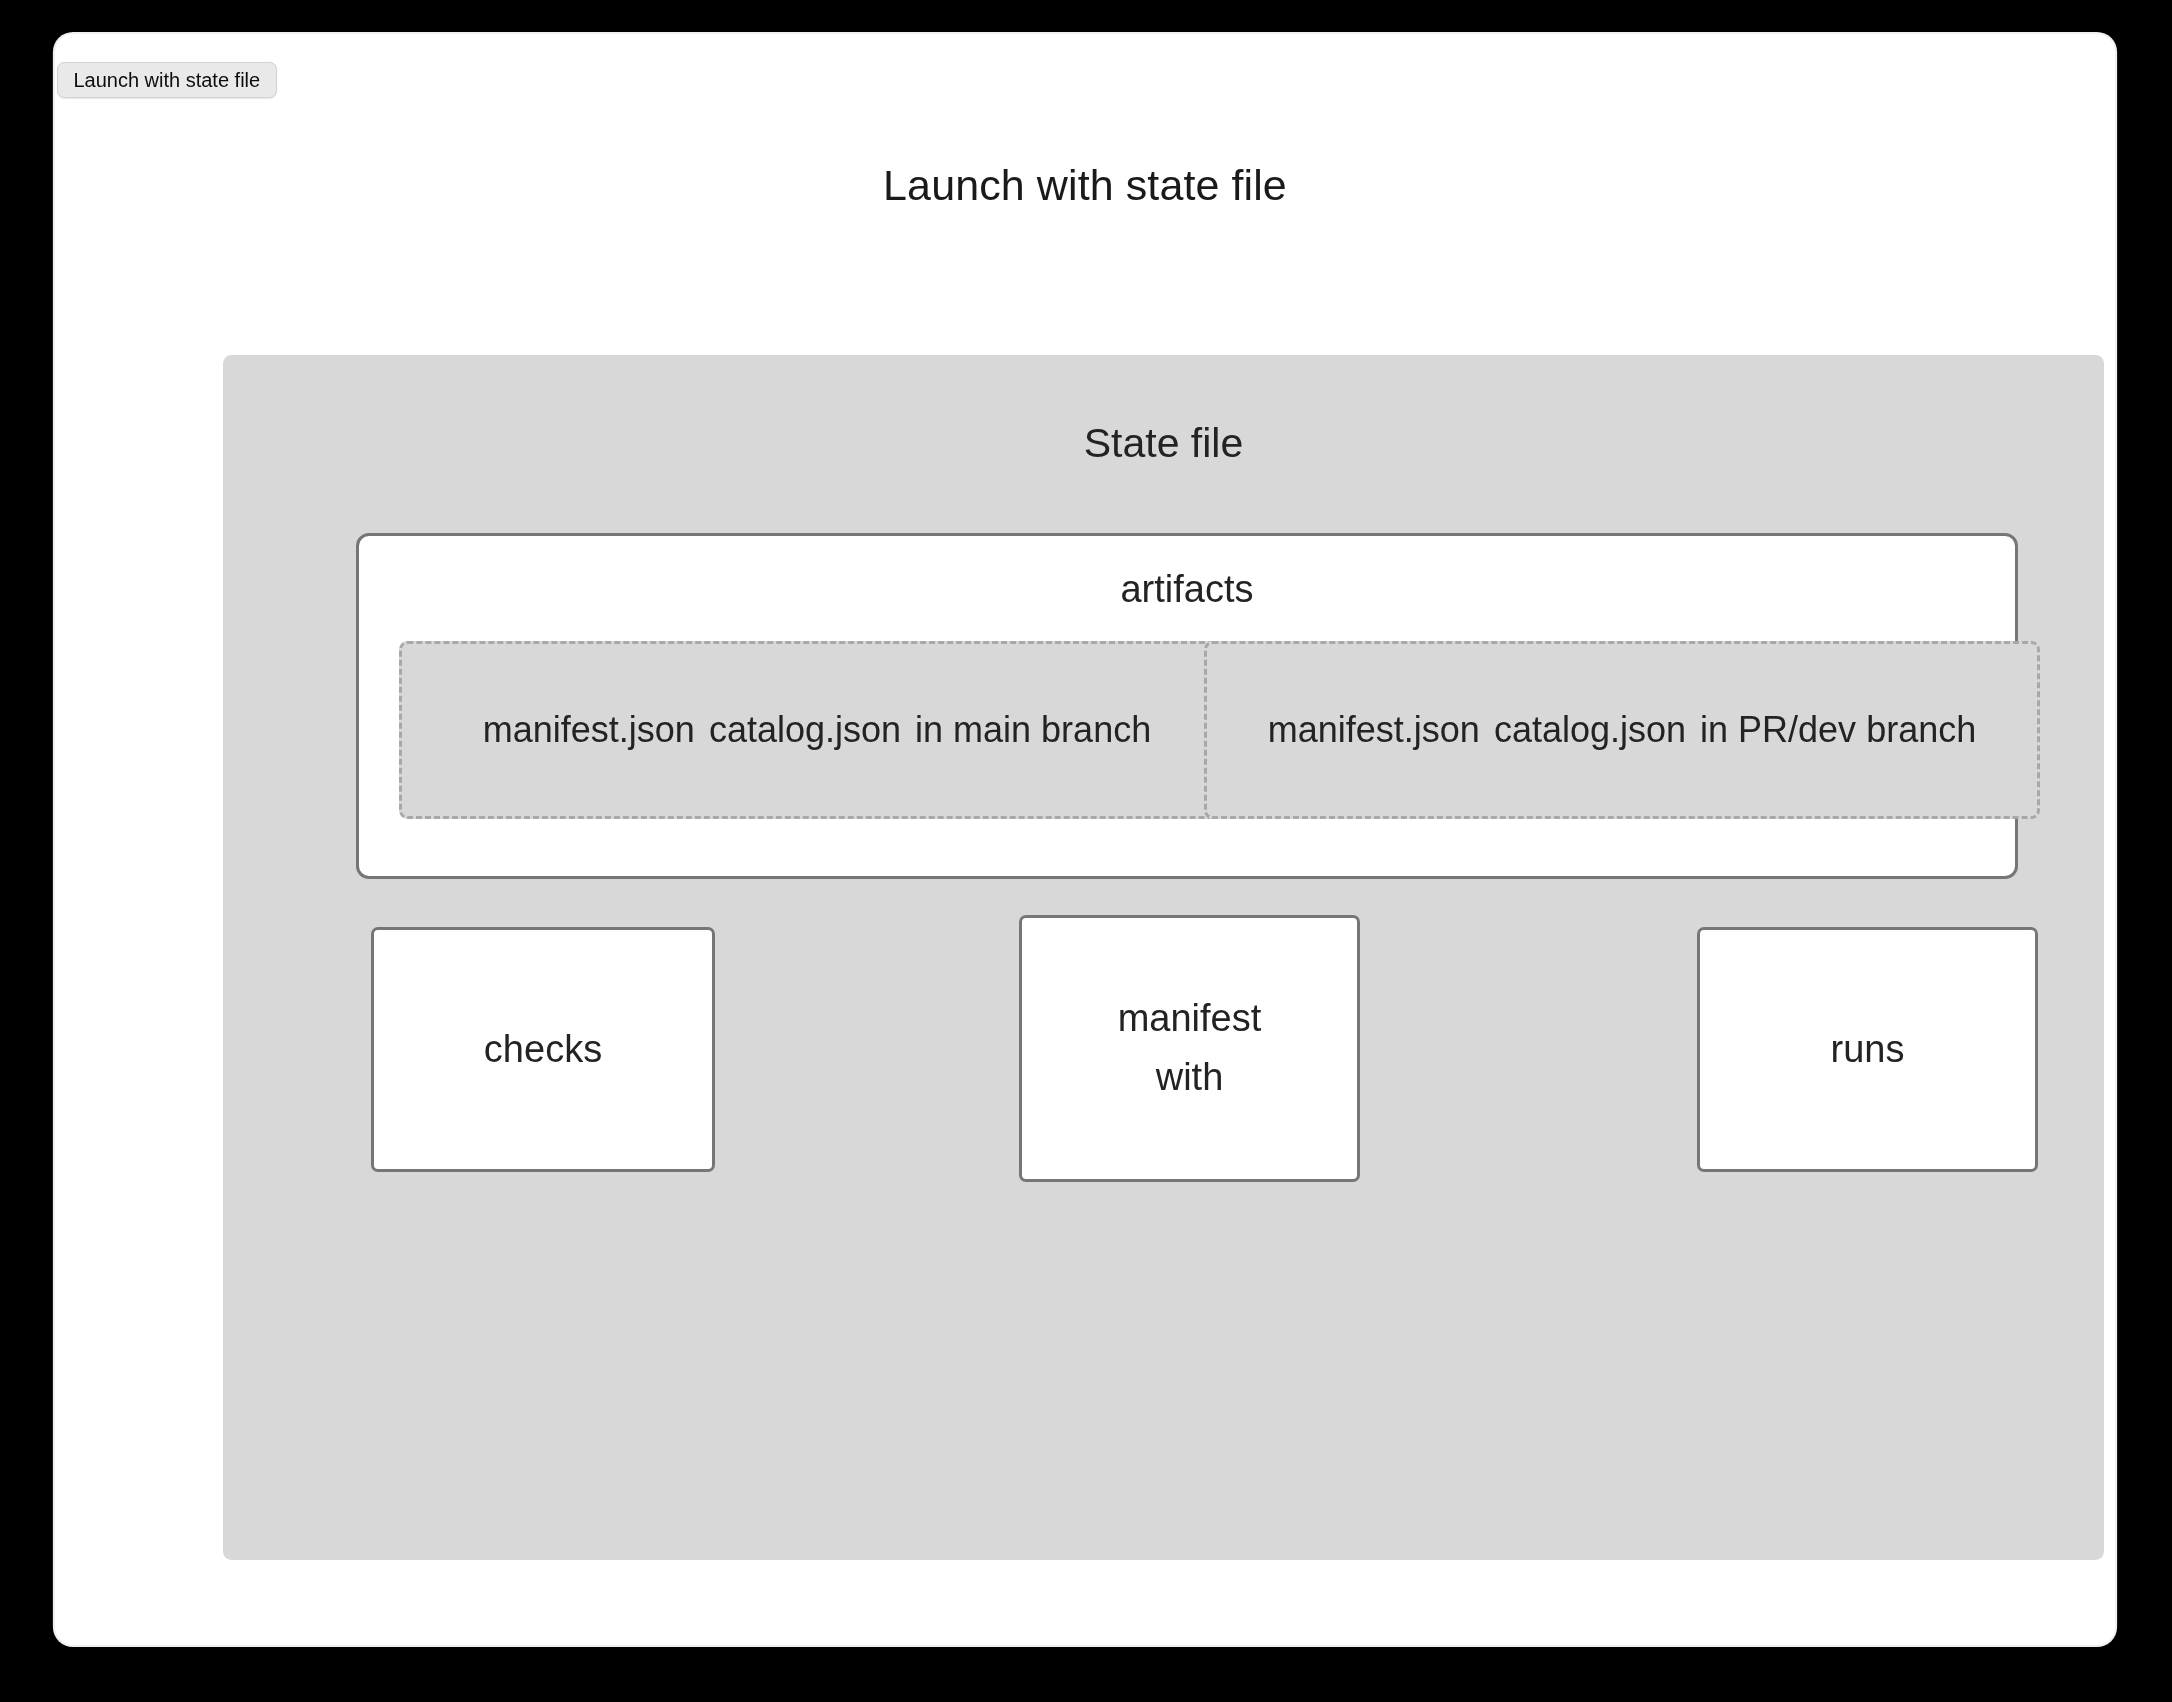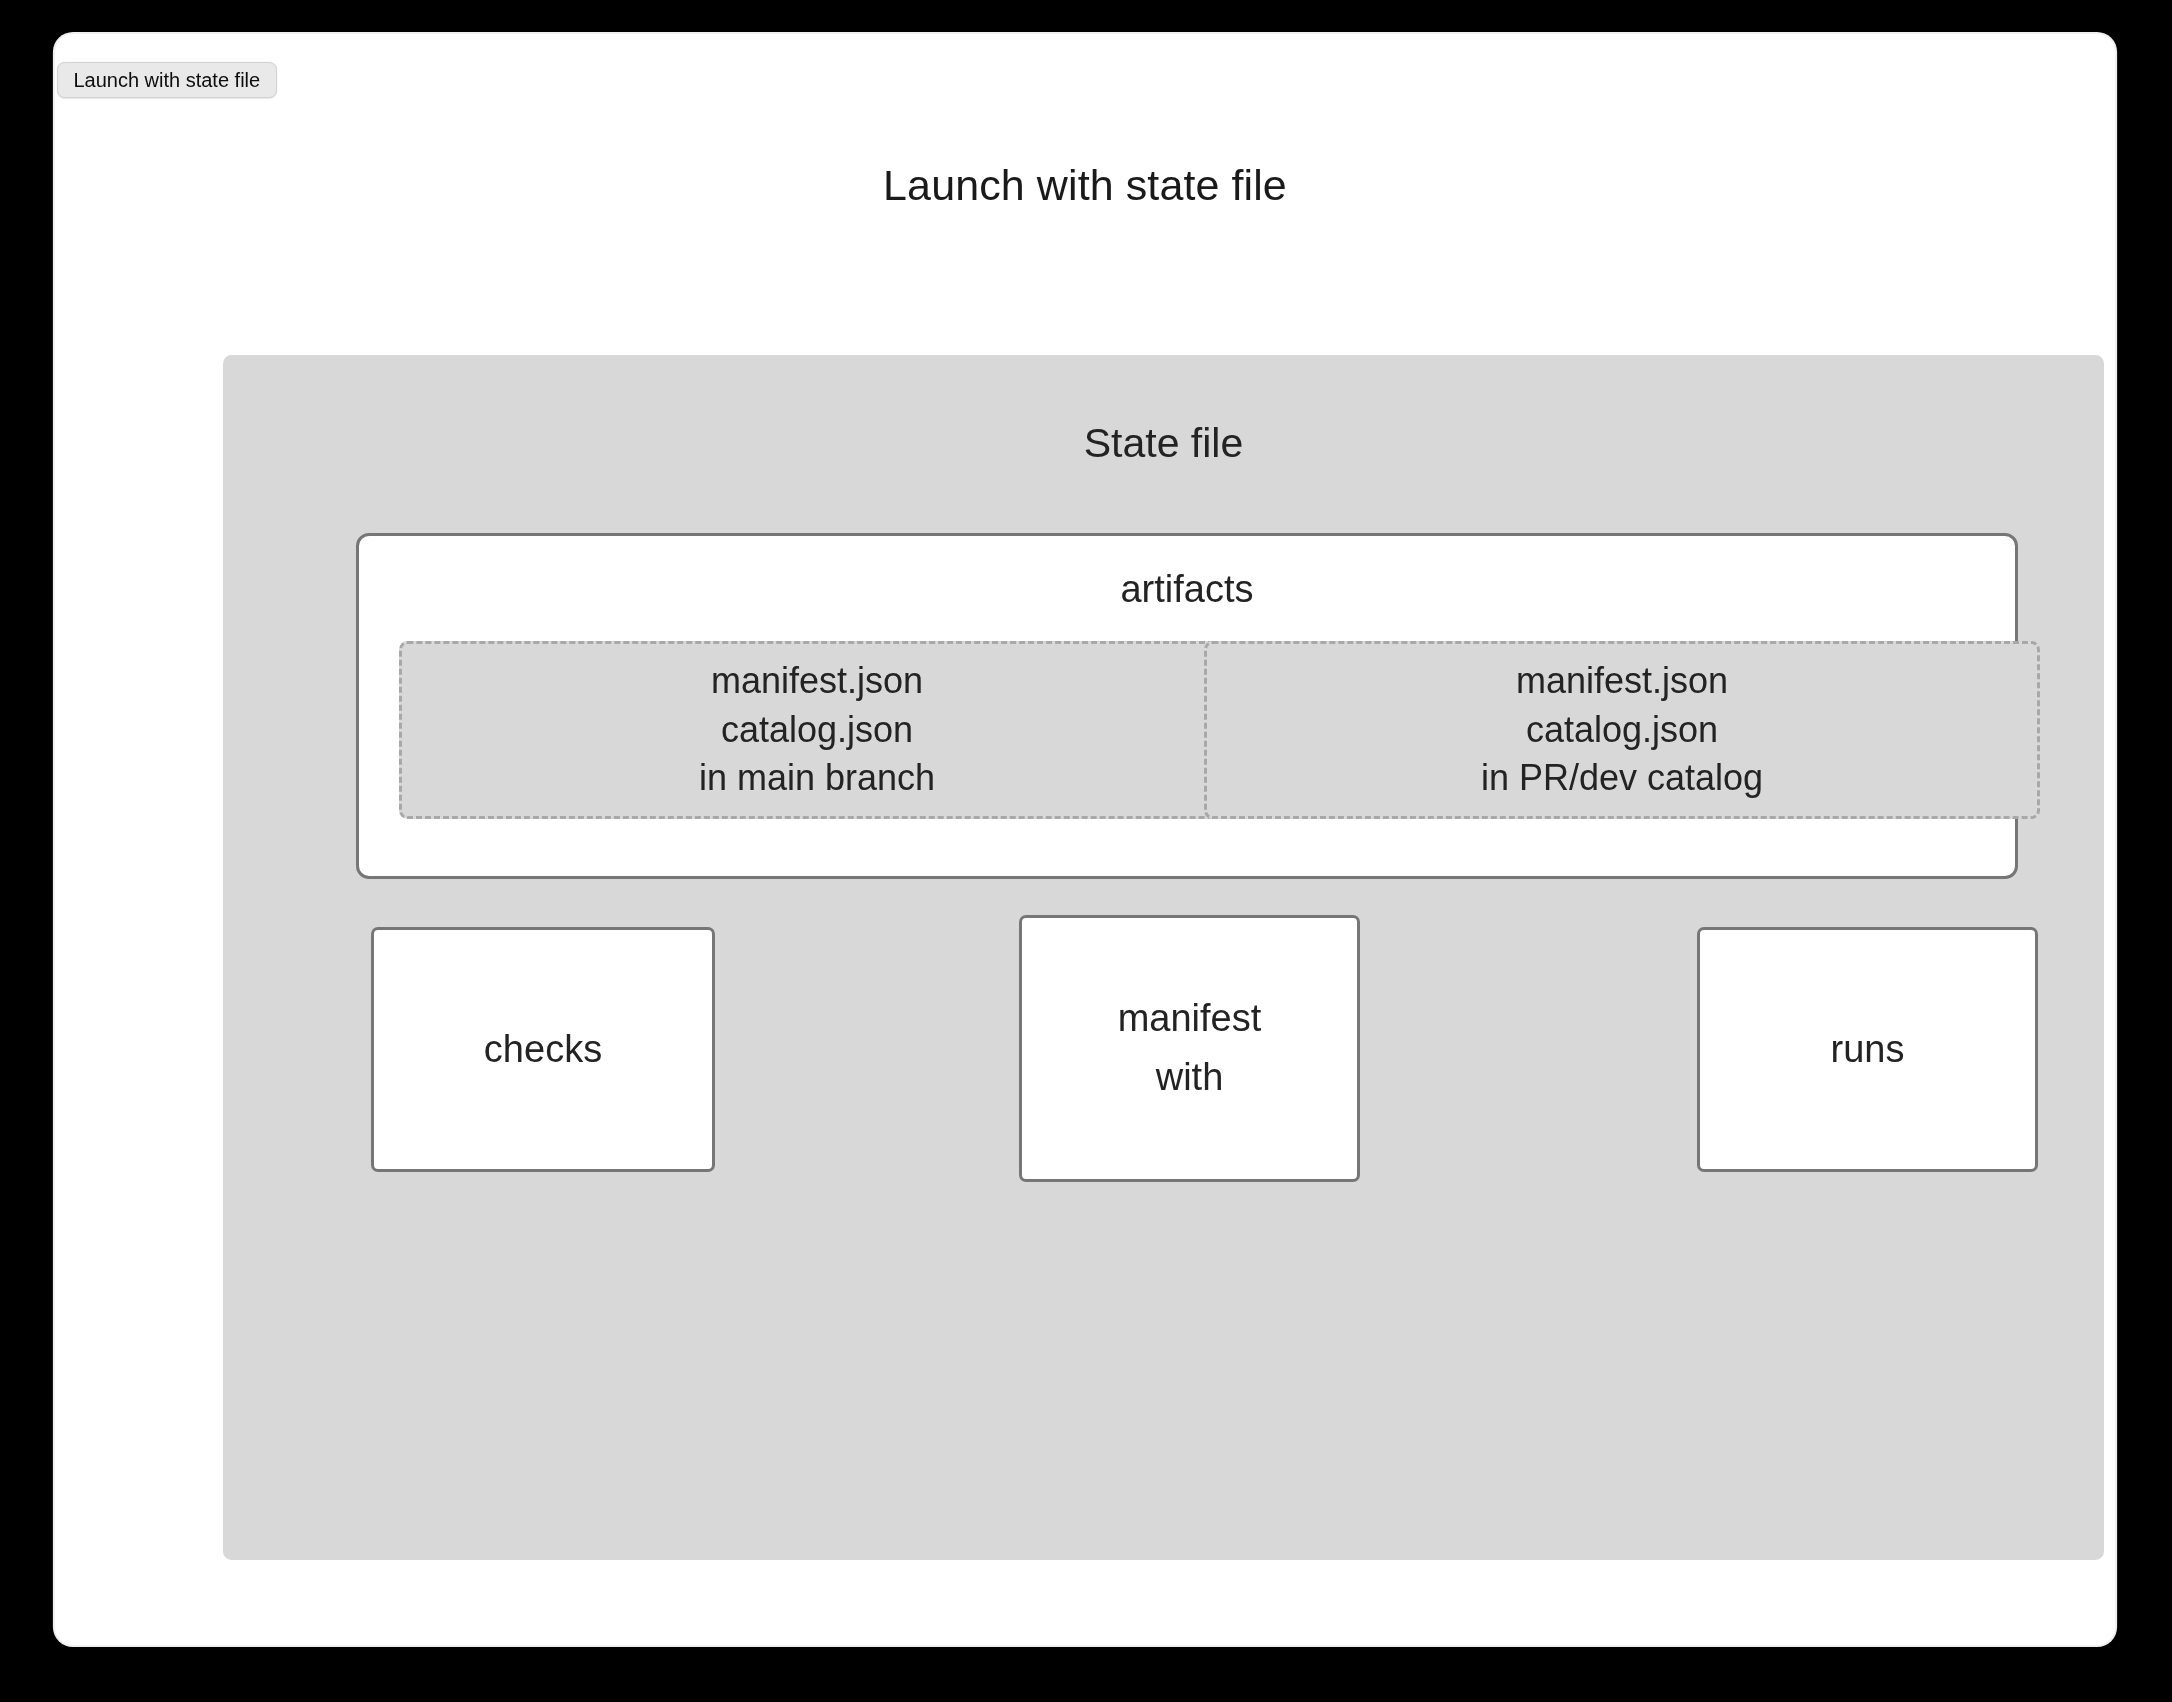--- a/index.html
+++ b/index.html
@@ -106,24 +106,23 @@
   
   .artifact-group {
     position: absolute;
     top: 105px;
     width: 836px;
     height: 178px;
     background: #d8d8d8;
     border: 3.5px dashed #a8a8a8;
     border-radius: 8.4px;
     display: flex;
-    flex-direction: column;
     align-items: center;
     justify-content: center;
-    gap: 6px;
+    gap: 14px;
   }
   #artifact-group-main { left: 40px; }
   #artifact-group-pr   { left: 845px; }
   .artifact-line {
     font-size: 36px;
     font-weight: 400;
     color: #232323;
     line-height: 1.18;
     white-space: nowrap;
   }
@@ -168,21 +167,21 @@
 
       <div id="artifact-group-main" class="artifact-group">
         <span class="artifact-line">manifest.json</span>
         <span class="artifact-line">catalog.json</span>
         <span class="artifact-line">in main branch</span>
       </div>
 
       <div id="artifact-group-pr" class="artifact-group">
         <span class="artifact-line">manifest.json</span>
         <span class="artifact-line">catalog.json</span>
-        <span class="artifact-line">in PR/dev catalog</span>
+        <span class="artifact-line">in PR/dev branch</span>
       </div>
 
     </div>
 
     <div id="box-checks" class="bottom-box">
       <span class="box-line">checks</span>
     </div>
 
     <div id="box-runtime-info" class="bottom-box">
       <span class="box-line">manifest</span>

